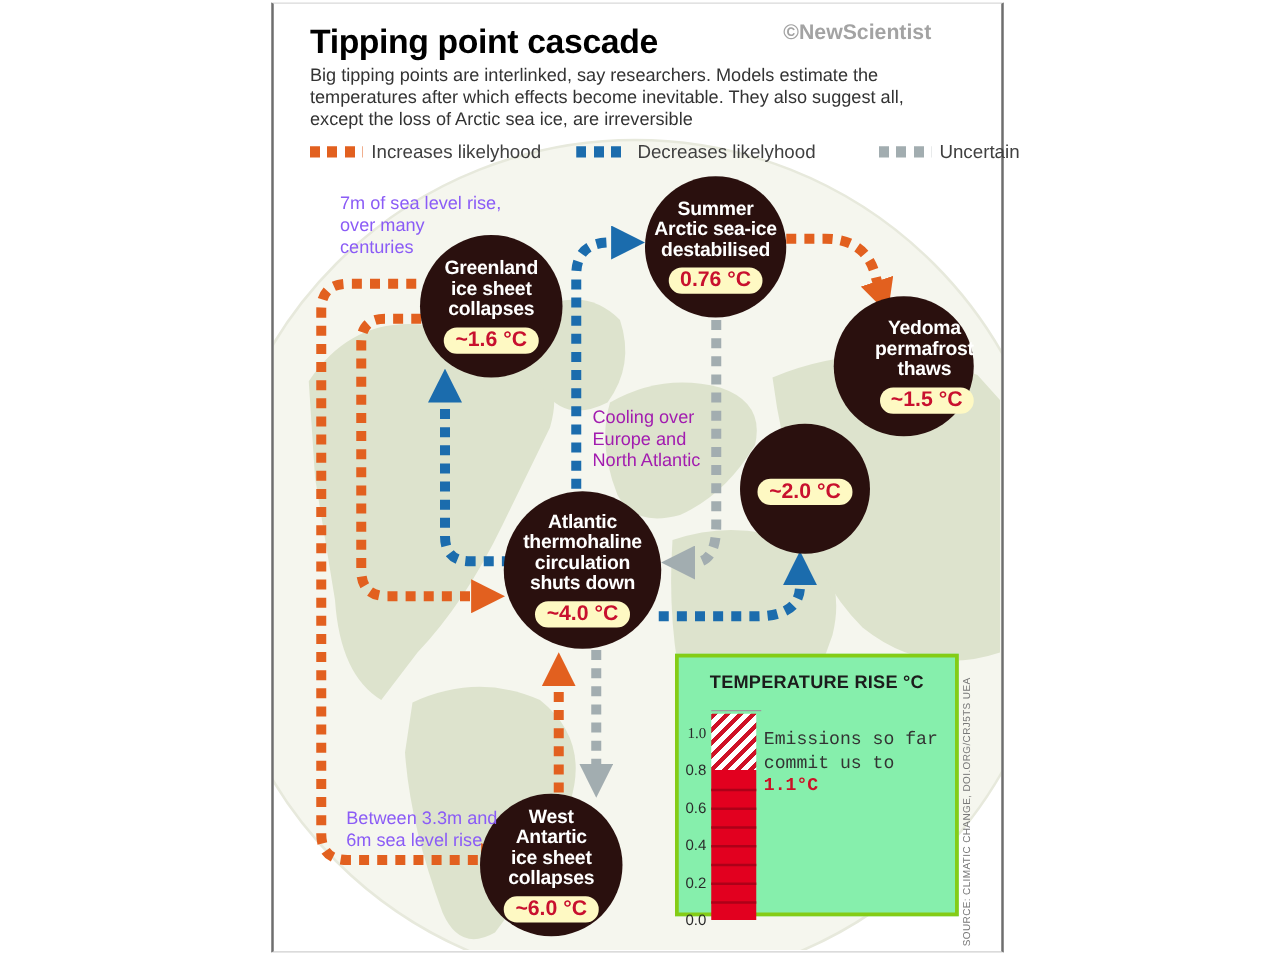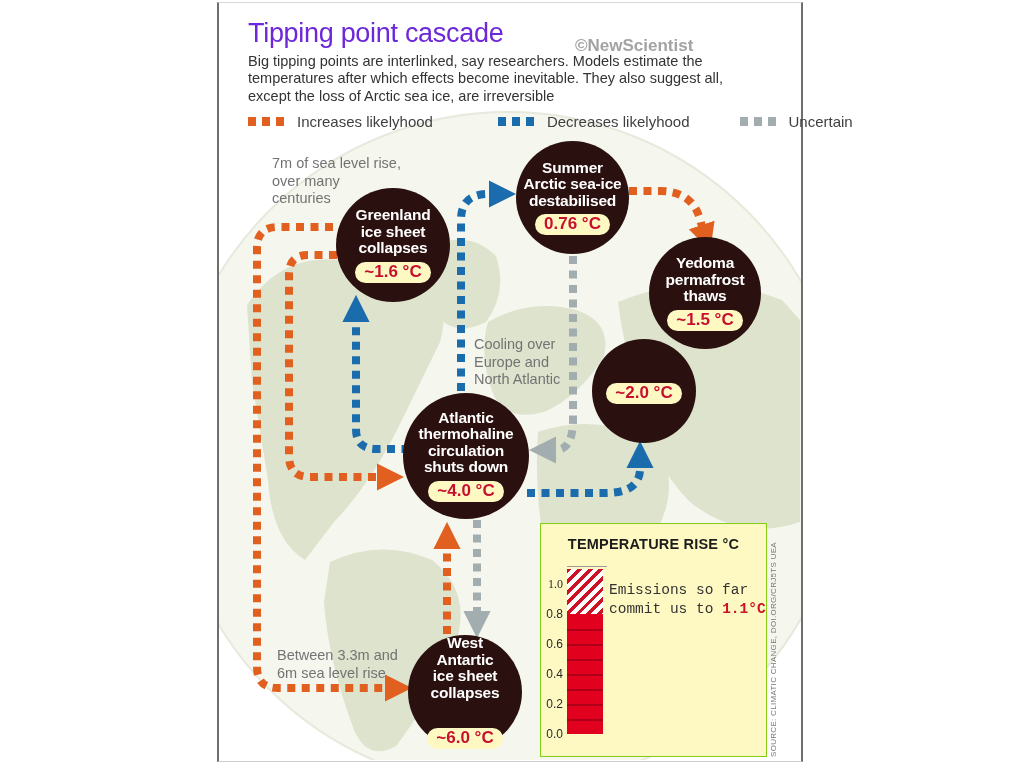--- a/index.html
+++ b/index.html
@@ -9,47 +9,47 @@
   .panel-border {
     position:absolute; left:217px; top:2px; width:586px; height:760px;
     border-left:2px solid #6e6e6e; border-right:2px solid #6e6e6e;
     border-top:1px solid #d9d9d9; border-bottom:1px solid #cfcfcf;
     background:transparent; pointer-events:none;
   }
 
   svg.layer { position:absolute; left:0; top:0; width:1024px; height:767px; }
 
   
-  .title { position:absolute; left:248px; top:18px; font-size:27px; font-weight:400; color:#6d28d9; letter-spacing:-0.3px; }
-  .credit { position:absolute; left:575px; top:36px; width:170px; text-align:left; font-size:17px; font-weight:bold; color:#a3a3a3; }
+  .title { position:absolute; left:248px; top:18px; font-size:27px; font-weight:700; color:#000000; letter-spacing:-0.3px; }
+  .credit { position:absolute; left:575px; top:16px; width:170px; text-align:right; font-size:17px; font-weight:bold; color:#a3a3a3; }
   .subtitle { position:absolute; left:248px; top:53px; font-size:14.5px; color:#333; line-height:1.2; white-space:pre-line; }
 
   
   .legend { position:absolute; left:248px; top:113px; display:flex; align-items:center; font-size:15px; color:#3f3f3f; }
   .legend .dash { width:42px; height:9px; margin-right:7px; }
-  .legend .lab-inc { margin-right:65px; }
+  .legend .lab-inc { margin-right:28px; }
   .legend .lab-dec { margin-right:50px; }
 
   
   .node {
     position:absolute; border-radius:50%; background:#2a100e;
     display:flex; flex-direction:column; align-items:center; justify-content:center;
     color:#fff; font-weight:bold; text-align:center; line-height:1.07; letter-spacing:-0.2px;
   }
   .node .nm { white-space:pre-line; font-size:15.5px; }
   .node .pill {
     margin-top:5px; background:#fef9c3; border-radius:11px; padding:1px 9px 2px;
     color:#c8102e; font-size:17px; font-weight:bold; letter-spacing:0;
   }
 
   
-  .note { position:absolute; font-size:14.5px; color:#737373; line-height:1.22; white-space:pre-line; }
-
-  
-  .tbox { position:absolute; left:540px; top:523px; width:227px; height:234px; background:#fef9c3; border:1px solid #84cc16; }
+  .note { position:absolute; font-size:14.5px; color:#8b5cf6; line-height:1.22; white-space:pre-line; }
+
+  
+  .tbox { position:absolute; left:540px; top:523px; width:227px; height:210px; background:#86efac; border:3px solid #84cc16; }
   .tbox .t-title { position:absolute; left:0; right:0; top:12px; text-align:center; font-size:14.5px; font-weight:bold; color:#1c1c1c; letter-spacing:0.2px; }
   .tbox .t-underline { position:absolute; left:26px; top:42px; width:40px; height:1px; background:#9a9a9a; }
   .t-area { position:absolute; left:0; top:0; width:227px; height:234px; }
   .ytick { position:absolute; width:22px; text-align:right; font-size:12px; color:#2a2a2a; }
   .bar-piece { position:absolute; left:26px; width:36px; }
   .bar-solid { background:#e2001f; }
   .bar-hatch { background:repeating-linear-gradient(135deg,#cf1126 0 3.5px,#ffffff 3.5px 7.5px); }
   .bar-grid { position:absolute; left:26px; width:36px; height:2px; background:#ad0018; }
   .t-note { position:absolute; left:68px; font-size:14.5px; color:#333; line-height:1.28; white-space:pre-line; }
   .t-note .red { color:#cc1126; font-weight:bold; }
@@ -133,51 +133,51 @@
     <div class="pill">~1.6 °C</div>
   </div>
 
   <div class="node" style="left:516px; top:141px; width:113px; height:113px;">
     <div class="nm">Summer
 Arctic sea-ice
 destabilised</div>
     <div class="pill">0.76 °C</div>
   </div>
 
-  <div class="node" style="left:649px; top:237px; width:112px; height:112px;">
+  <div class="node" style="left:667px; top:237px; width:112px; height:112px;align-items:flex-end;">
     <div class="nm">Yedoma
 permafrost
 thaws</div>
     <div class="pill">~1.5 °C</div>
   </div>
 
   <div class="node" style="left:592px; top:339px; width:104px; height:104px;">
     <div class="pill">~2.0 °C</div>
   </div>
 
   <div class="node" style="left:403px; top:393px; width:126px; height:126px;">
     <div class="nm">Atlantic
 thermohaline
 circulation
 shuts down</div>
     <div class="pill">~4.0 °C</div>
   </div>
 
-  <div class="node" style="left:408px; top:635px; width:114px; height:114px;justify-content:space-between;">
+  <div class="node" style="left:384px; top:635px; width:114px; height:114px;">
     <div class="nm">West
 Antartic
 ice sheet
 collapses</div>
     <div class="pill">~6.0 °C</div>
   </div>
 
   <div class="note" style="left:272px; top:155px;">7m of sea level rise,
 over many
 centuries</div>
-  <div class="note" style="left:474px; top:326px; color:#737373;margin-top:10px;">Cooling over
+  <div class="note" style="left:474px; top:326px; color:#a21caf;">Cooling over
 Europe and
 North Atlantic</div>
   <div class="note" style="left:277px; top:647px;">Between 3.3m and
 6m sea level rise</div>
 
   <div class="tbox">
     <div class="t-title">TEMPERATURE RISE °C</div>
     <div class="t-underline"></div>
     <div class="t-area" id="t-area">
       <div class="bar-piece bar-hatch" id="bar-hatch" style="top: 45px; height: 45px;"></div>

